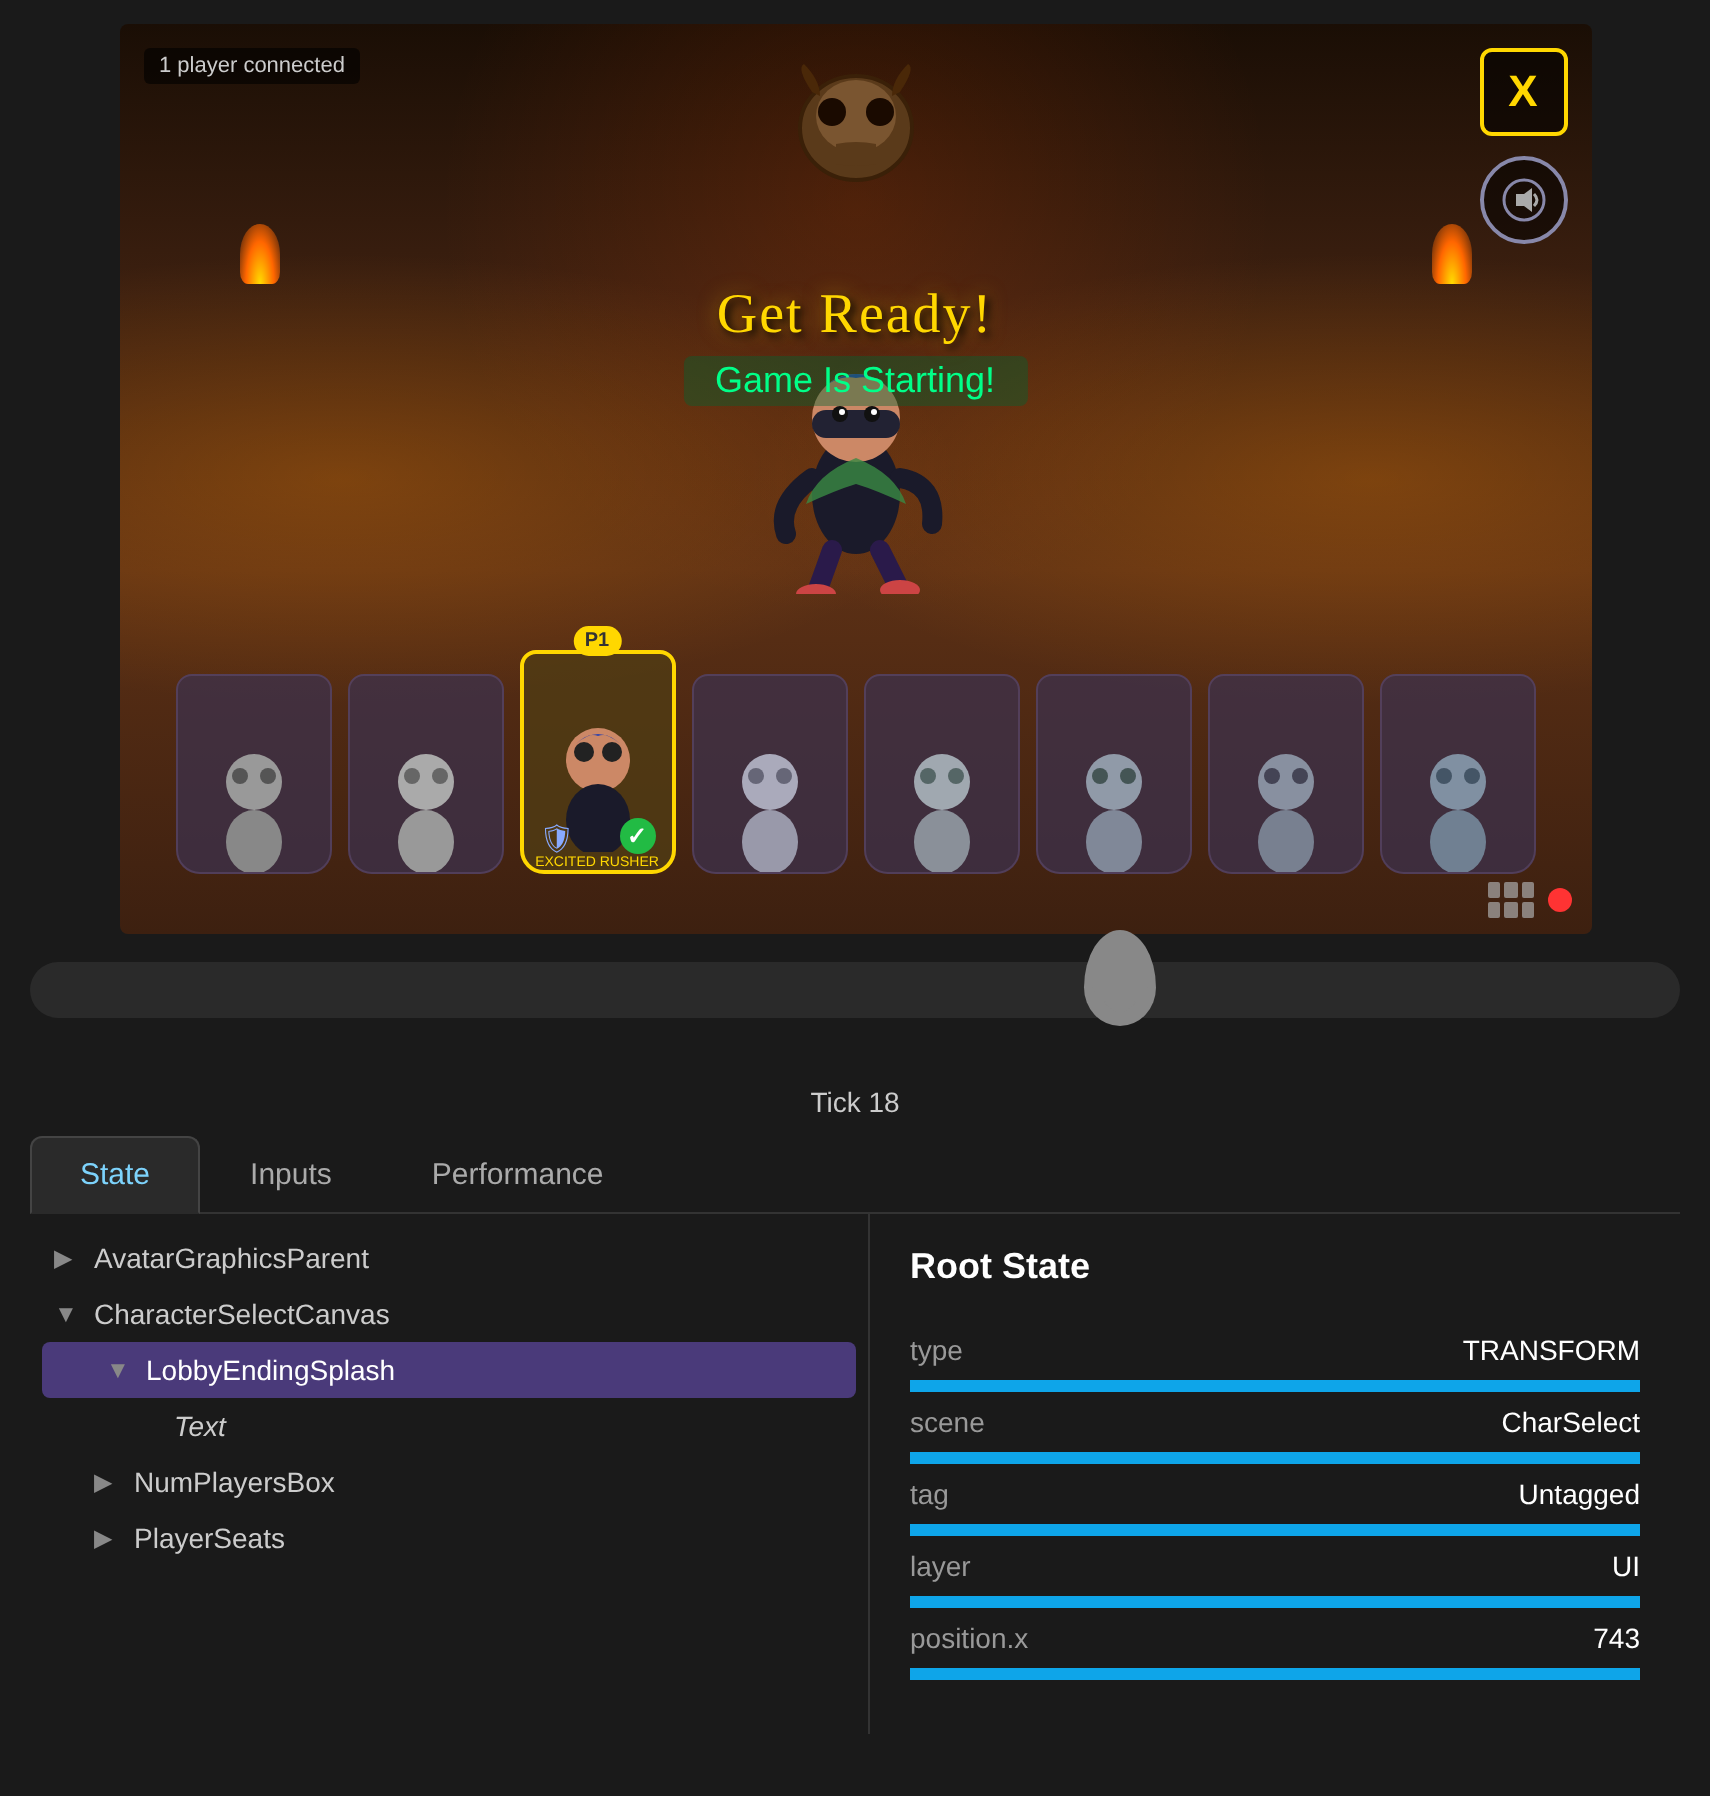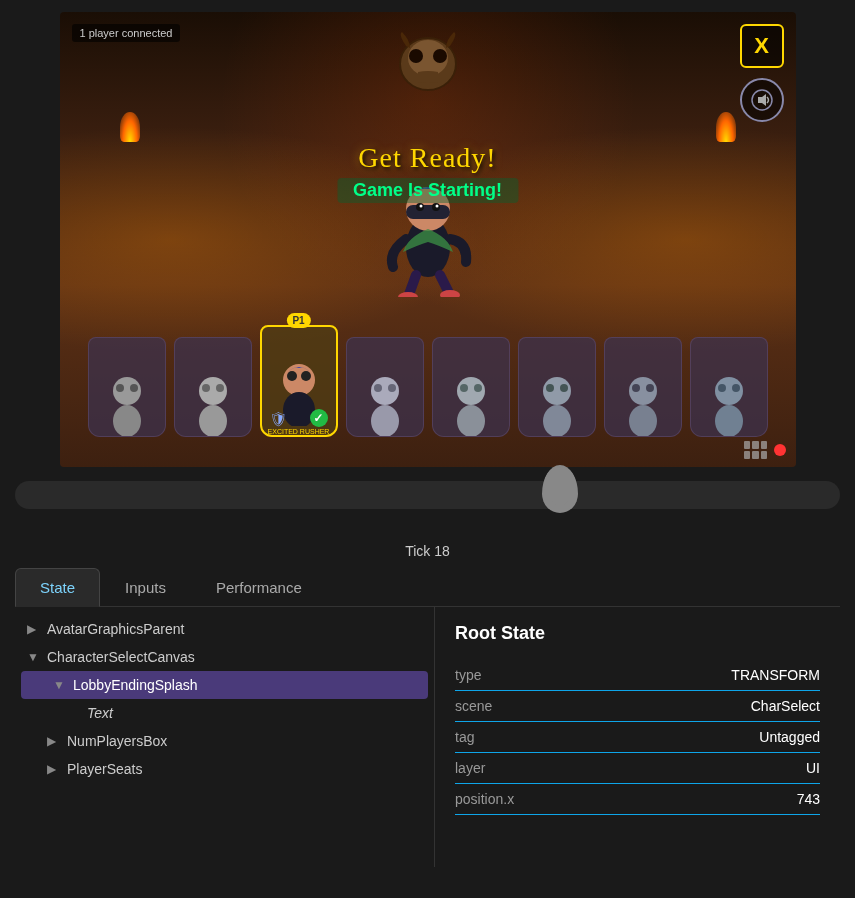--- a/index.html
+++ b/index.html
@@ -62,21 +62,21 @@
       letter-spacing: 1px;
     }
 
     .get-ready-text .subtitle {
       font-size: 18px;
       color: #00ff88;
       background: rgba(0,100,50,0.4);
       padding: 2px 16px;
       border-radius: 4px;
       margin-top: 4px;
-      font-weight: bold;
+      font-weight: normal;
     }
 
     
     .character-slots {
       position: absolute;
       bottom: 30px;
       left: 50%;
       transform: translateX(-50%);
       display: flex;
       gap: 8px;
@@ -323,21 +323,21 @@
       font-size: 18px;
       font-weight: bold;
       color: #fff;
       margin-bottom: 16px;
     }
 
     .state-row {
       display: flex;
       justify-content: space-between;
       padding: 7px 0;
-      border-bottom: 1px solid #0ea5e9;
+      border-bottom: 6px solid #0ea5e9;
       font-size: 14px;
     }
 
     .state-row .key { color: #999; }
     .state-row .value { color: #fff; font-weight: 500; }
   </style>
 </head>
 <body>
 
 <div class="game-viewport">

